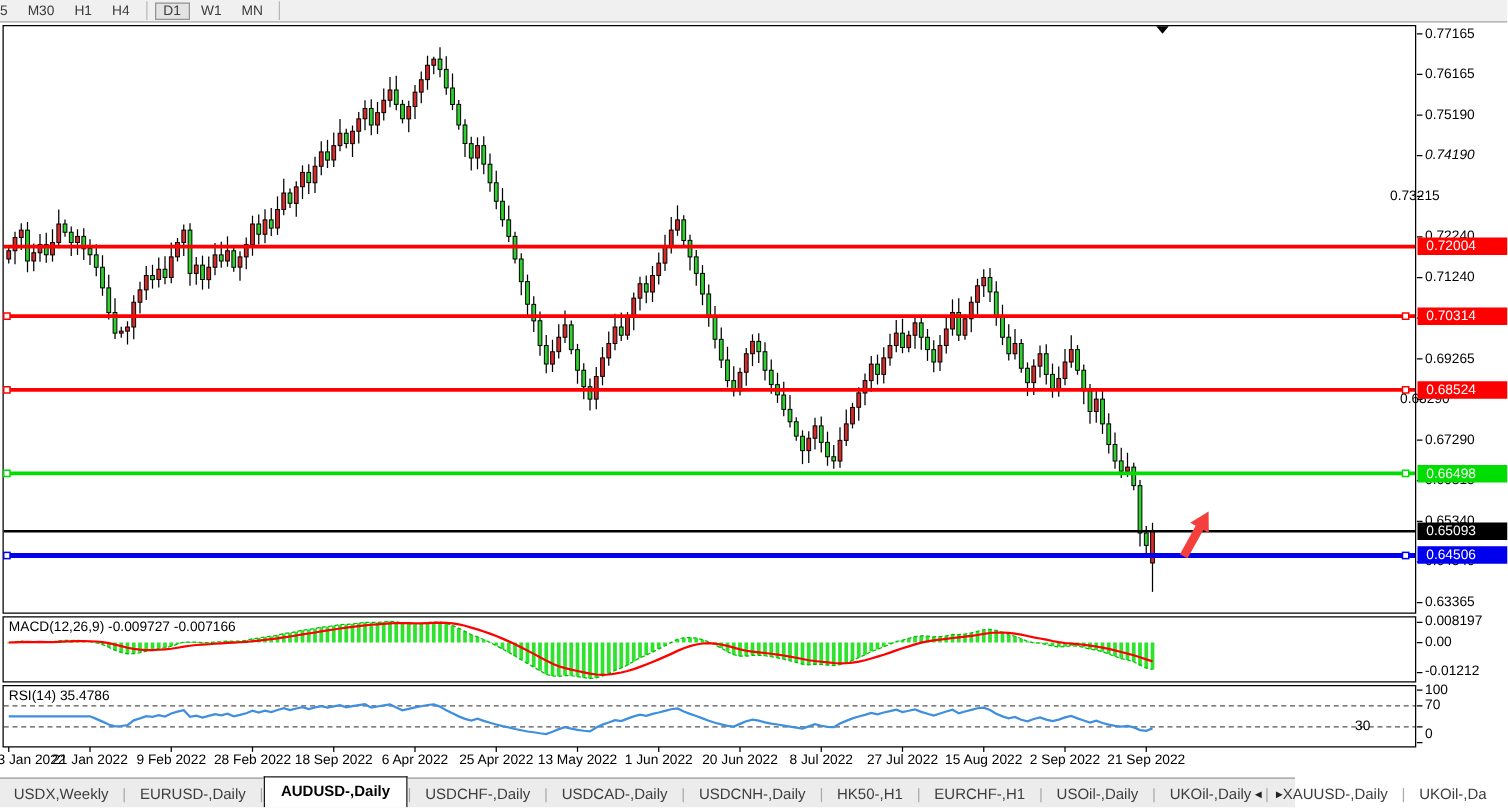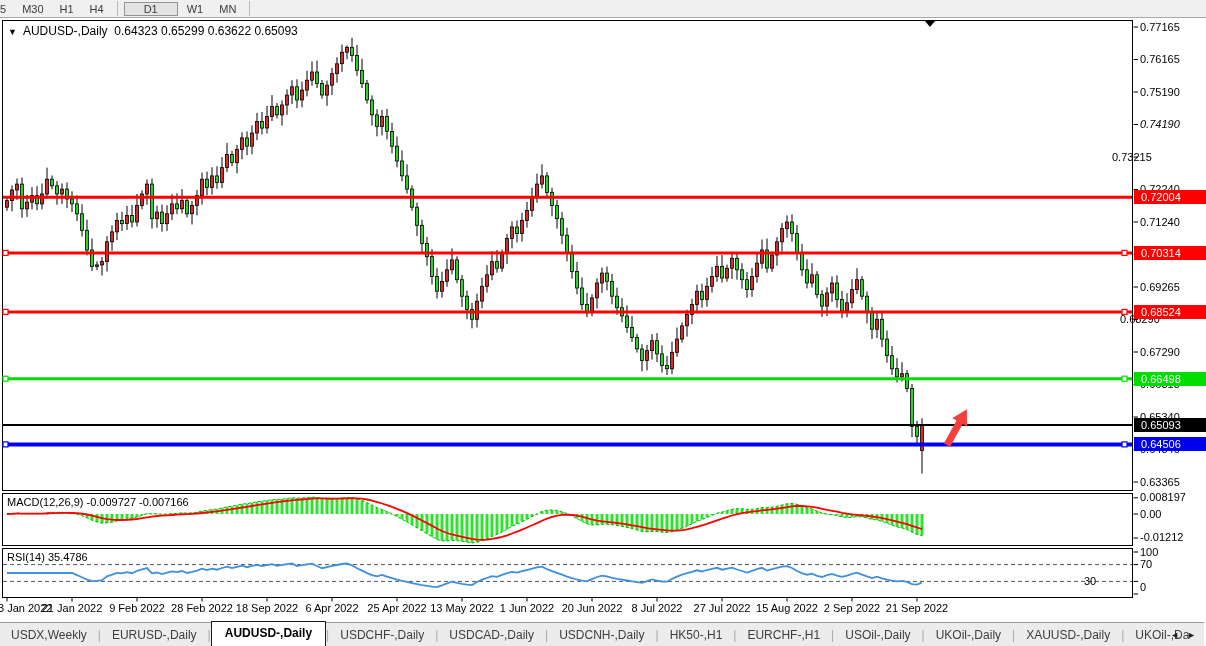--- a/index.html
+++ b/index.html
@@ -3,35 +3,35 @@
 <meta charset="utf-8">
 <style>
   html,body{margin:0;padding:0;background:#fff;}
   .screen{position:relative;width:1206px;height:646px;background:#fff;overflow:hidden;
           font-family:"Liberation Sans",sans-serif;}
   
   .toolbar{position:absolute;left:0;top:0;width:100%;height:17px;background:#f0f0f0;
            border-bottom:1px solid #a8a8a8;display:flex;align-items:center;font-size:11px;color:#3a3a3a;}
   .tf{padding:1px 7px;margin:0 1px;white-space:nowrap;}
   .tf.first{margin-left:-7px;}
-  .tf.active{background:#e3e3e3;border:1px solid #939393;padding:0 19px;}
+  .tf.active{background:#e3e3e3;border:1px solid #939393;padding:0 6px;}
   .tfsep{width:1px;height:15px;background:#b8b8b8;margin:0 5px;}
   
   svg.canvas{position:absolute;left:0;top:0;}
   .fr{fill:#ffffff;stroke:#000000;stroke-width:1;}
   
   .lbl{position:absolute;font-size:11px;color:#000;white-space:nowrap;line-height:13px;}
   .badge{position:absolute;left:1134px;width:70px;height:14px;color:#fff;font-size:11px;
          line-height:14px;padding-left:7px;white-space:nowrap;z-index:3;}
   .title{position:absolute;left:8px;top:24px;font-size:12px;color:#000;z-index:2;}
   .title .tri{font-size:9px;margin-right:6px;}
   .indlbl{position:absolute;left:7px;font-size:11px;color:#000;z-index:2;}
   .datelbl{position:absolute;top:602px;font-size:11px;color:#000;width:76px;text-align:center;white-space:nowrap;}
   
-  .tabbar{position:absolute;left:0;top:622px;width:1204px;height:24px;background:#ececec;
+  .tabbar{position:absolute;left:0;top:622px;width:1036px;height:24px;background:#ececec;
           border-top:1px solid #9a9a9a;display:flex;align-items:center;font-size:12px;color:#3d3d3d;}
   .tabs{display:flex;align-items:center;white-space:nowrap;flex:1;min-width:0;}
   .tab{padding:4px 11px;}
   .tab.active{position:relative;top:-2px;background:#fff;border:1px solid #1a1a1a;border-bottom:none;
               padding:4px 13px 6px;font-weight:bold;color:#000;z-index:4;}
   .tsep{color:#a9a9a9;}
   .tabarrows{display:flex;align-items:center;gap:8px;padding:0 8px 0 4px;font-size:9px;color:#222;}
 </style>
 </head>
 <body>
@@ -676,23 +676,20 @@
       <line x1="462" y1="597.5" x2="462" y2="601.5" stroke="#000" stroke-width="1"></line>
       <line x1="527" y1="597.5" x2="527" y2="601.5" stroke="#000" stroke-width="1"></line>
       <line x1="592" y1="597.5" x2="592" y2="601.5" stroke="#000" stroke-width="1"></line>
       <line x1="657" y1="597.5" x2="657" y2="601.5" stroke="#000" stroke-width="1"></line>
       <line x1="722" y1="597.5" x2="722" y2="601.5" stroke="#000" stroke-width="1"></line>
       <line x1="787" y1="597.5" x2="787" y2="601.5" stroke="#000" stroke-width="1"></line>
       <line x1="852" y1="597.5" x2="852" y2="601.5" stroke="#000" stroke-width="1"></line>
       <line x1="917" y1="597.5" x2="917" y2="601.5" stroke="#000" stroke-width="1"></line>
     </svg>
 
-  <div class="title">
-    <span class="tri">▼</span><span>AUDUSD-,Daily</span>&nbsp;&nbsp;<span>0.64323 0.65299 0.63622 0.65093</span>
-  </div>
 
   <div class="indlbl" style="top:496px;">MACD(12,26,9) -0.009727 -0.007166</div>
   <div class="indlbl" style="top:551px;">RSI(14) 35.4786</div>
 
   <div id="overlay">
       <div class="lbl" style="left: 1140px; top: 20.5px;">0.77165</div>
       <div class="lbl" style="left: 1140px; top: 53px;">0.76165</div>
       <div class="lbl" style="left: 1140px; top: 85.5px;">0.75190</div>
       <div class="lbl" style="left: 1140px; top: 118px; font-style: italic;">0.74190</div>
       <div class="lbl" style="left: 1112px; top: 150.5px;">0.73215</div>

